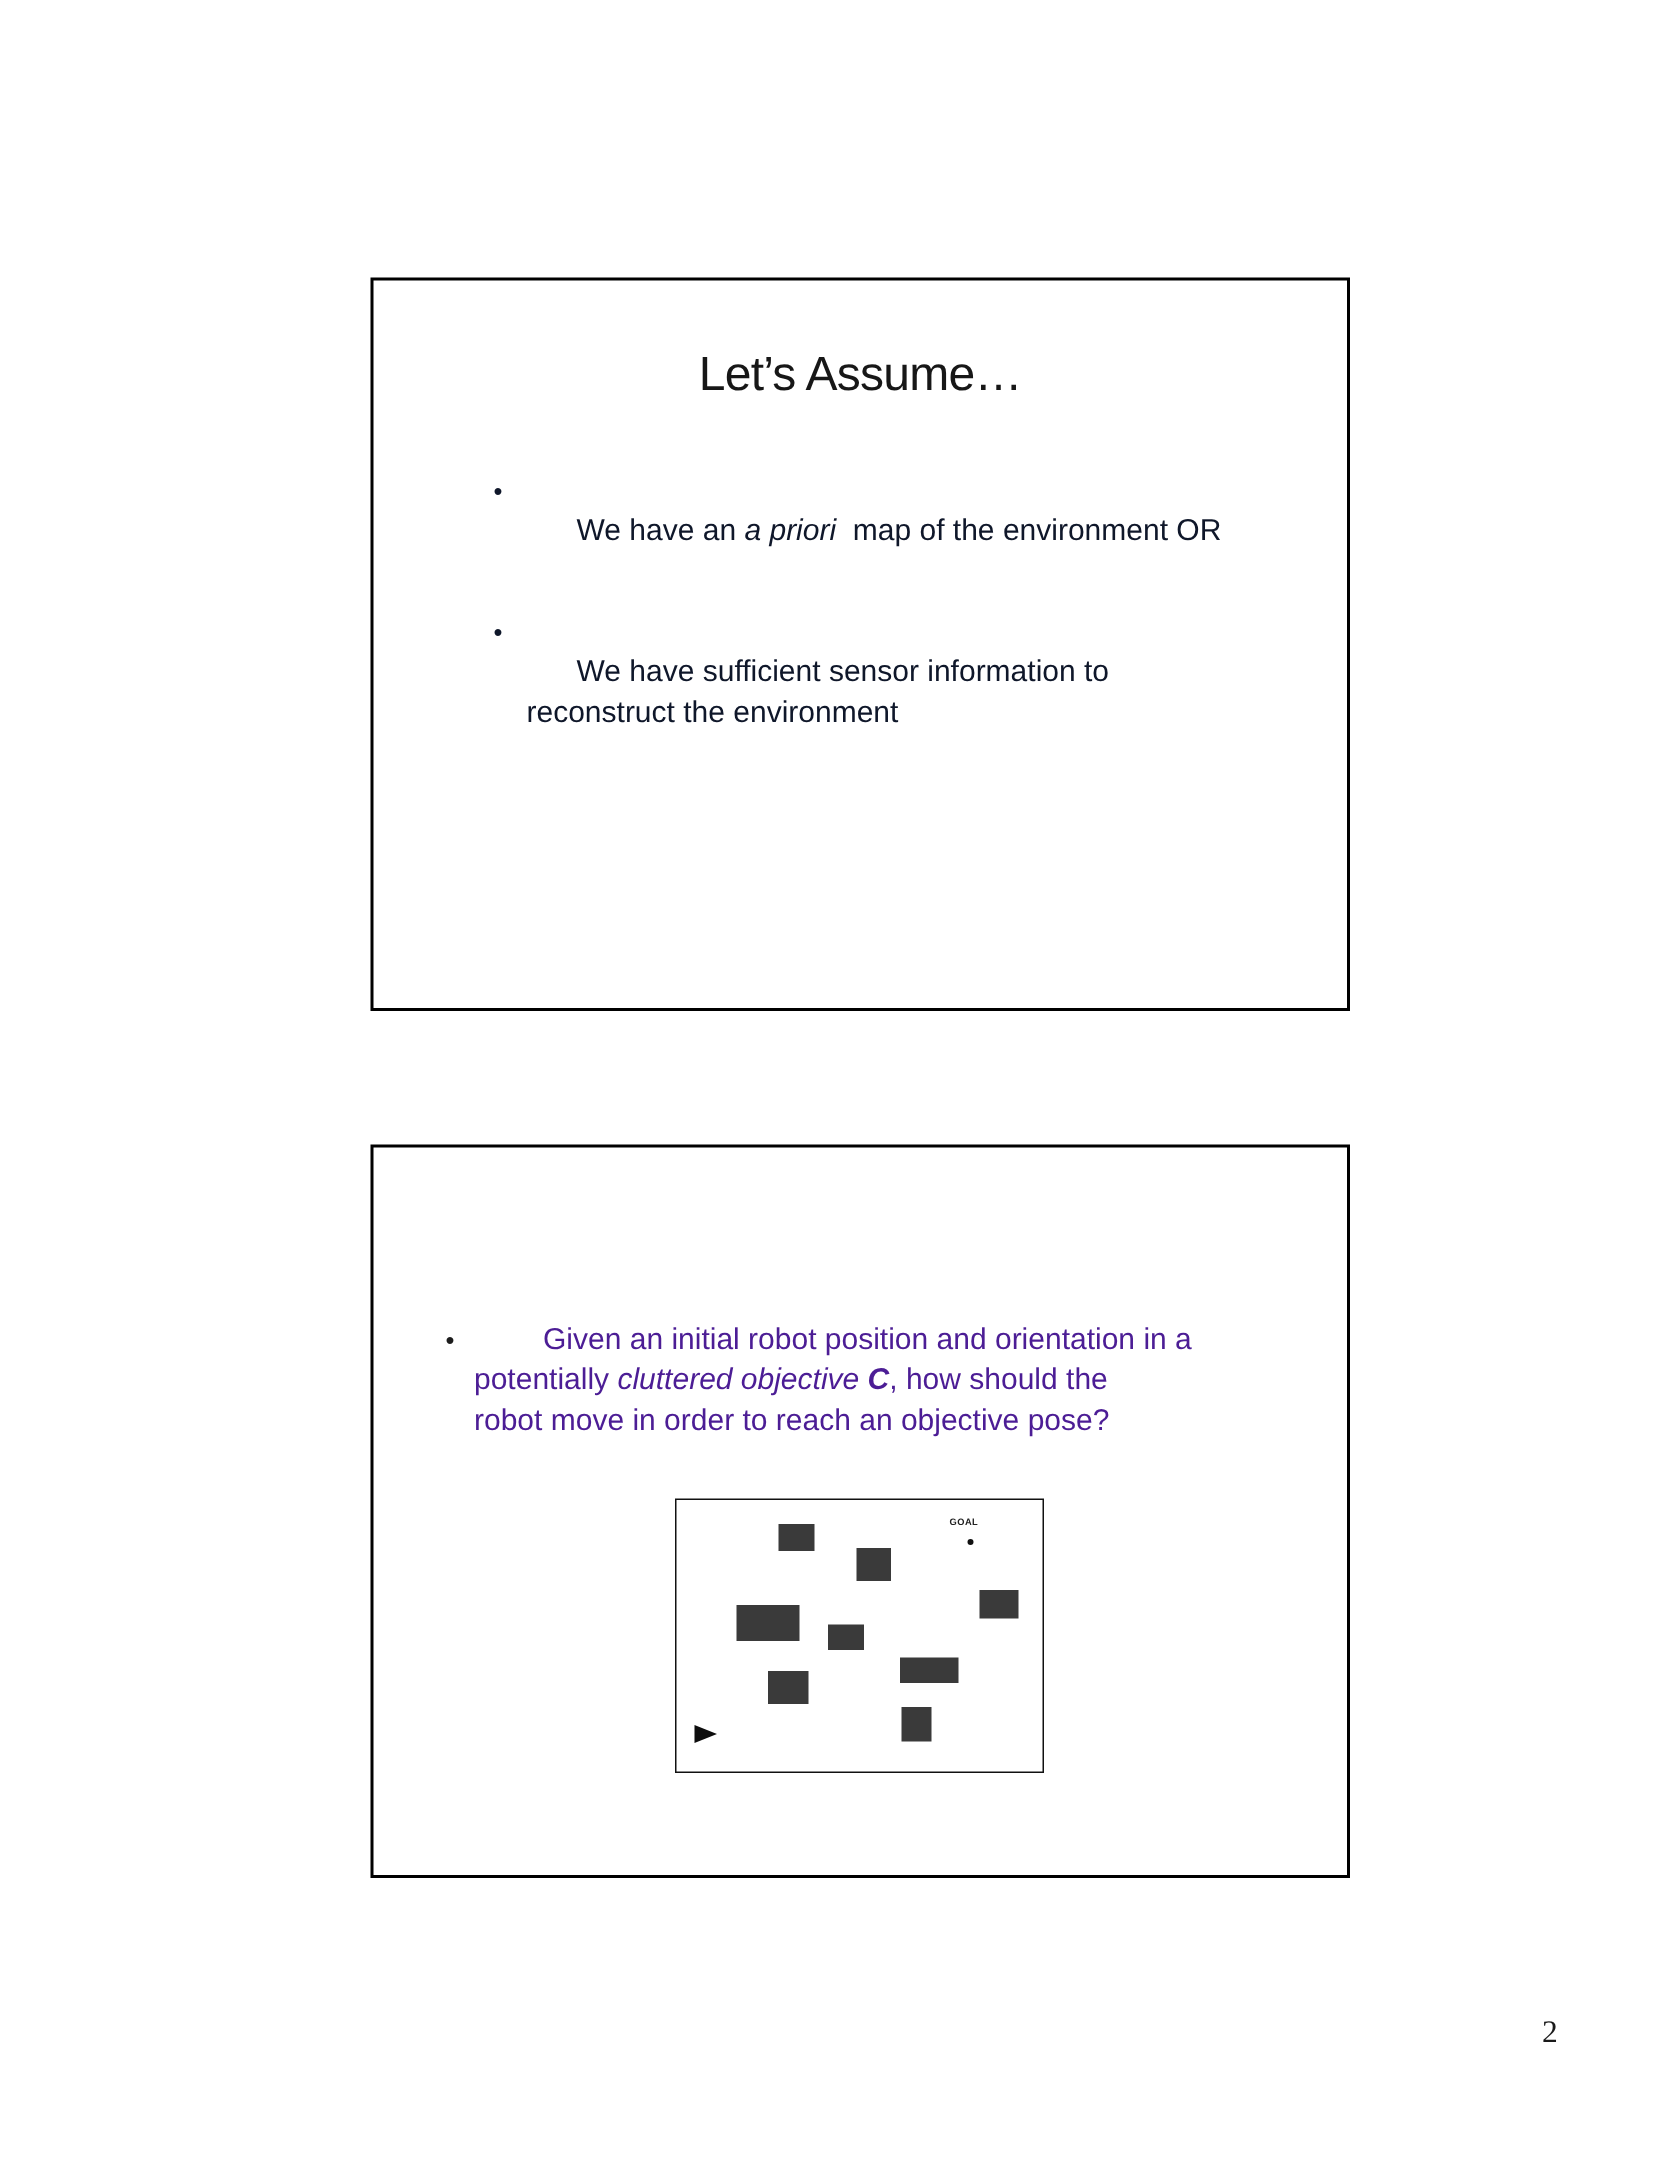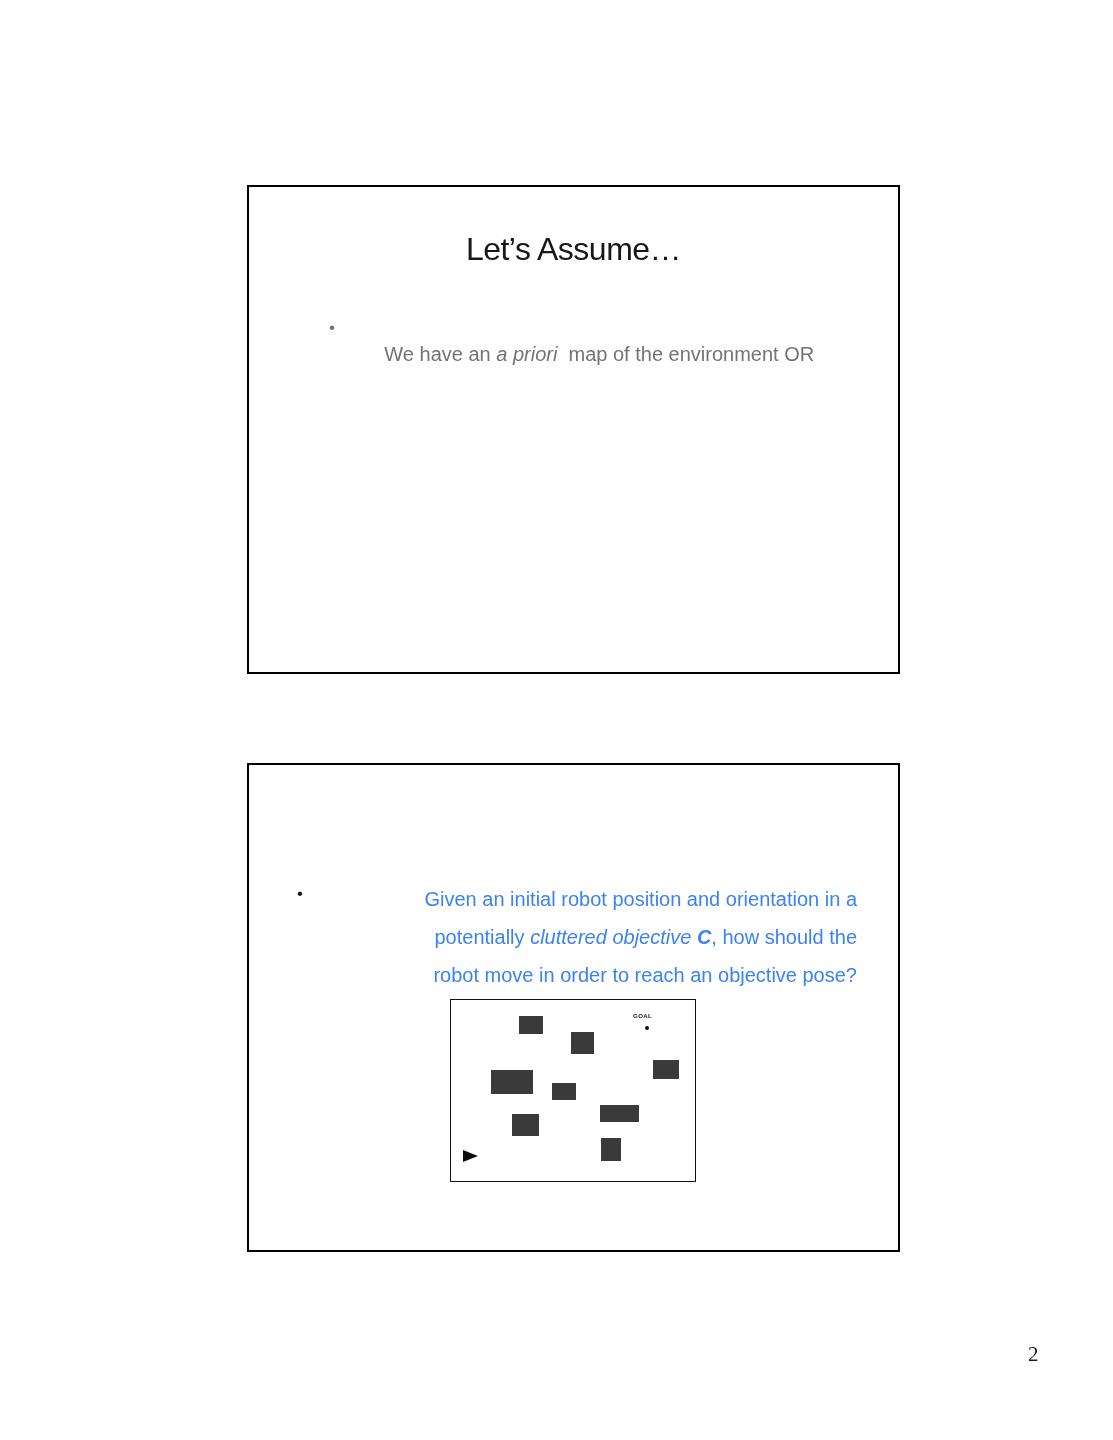--- a/index.html
+++ b/index.html
@@ -36,21 +36,21 @@
     position: absolute;
     left: 80px; top: 127px; right: 30px;
   }
   .bullet-item {
     position: relative;
     padding-left: 22px;
     font-size: 20px;
     line-height: 27px;
     white-space: pre-wrap;
     margin-bottom: 13px;
-    color: #737373;
+    color: #0f172a;
   }
   .bullet-dot {
     position: absolute;
     left: 0; top: 0;
     font-size: 17px;
     line-height: 27px;
   }
   .bullet-dot::before { content: "\2022"; }
   .it { font-style: italic; }
   .bi { font-style: italic; font-weight: bold; }
@@ -65,24 +65,23 @@
     position: absolute;
     left: 0; top: 0;
     font-size: 17px;
     line-height: 27px;
   }
   .s2-dot::before { content: "\2022"; }
   .s2-text {
     margin-left: 19px;
     text-indent: 46px;
     font-size: 20px;
-    line-height: 38px;
+    line-height: 27px;
     white-space: pre-wrap;
-    color: #3b82f6;
-    text-align: right;
+    color: #4c1d95;
   }
 
   
   .diagram {
     position: absolute;
     left: 201px; top: 234px;
     width: 246px; height: 183px;
     border: 1.5px solid #111111;
     background: #ffffff;
   }
@@ -122,20 +121,24 @@
 </style>
 </head>
 <body>
 
 <div class="slide" id="slide-1">
   <div class="slide-title">Let’s Assume…</div>
   <div class="bullet-list">
     <div class="bullet-item">
       <span class="bullet-dot"></span><span>We have an </span><span class="it">a priori</span><span>  map of the environment OR</span>
     </div>
+    <div class="bullet-item">
+      <span class="bullet-dot"></span><span>We have sufficient sensor information to
+reconstruct the environment</span>
+    </div>
   </div>
 </div>
 
 <div class="slide" id="slide-2">
 
   <div class="s2-bullet-wrap">
     <span class="s2-dot"></span>
     <div class="s2-text"><span>Given an initial robot position and orientation in a
 potentially </span><span class="it">cluttered objective </span><span class="bi">C</span><span>, how should the
 robot move in order to reach an objective pose?</span></div>

